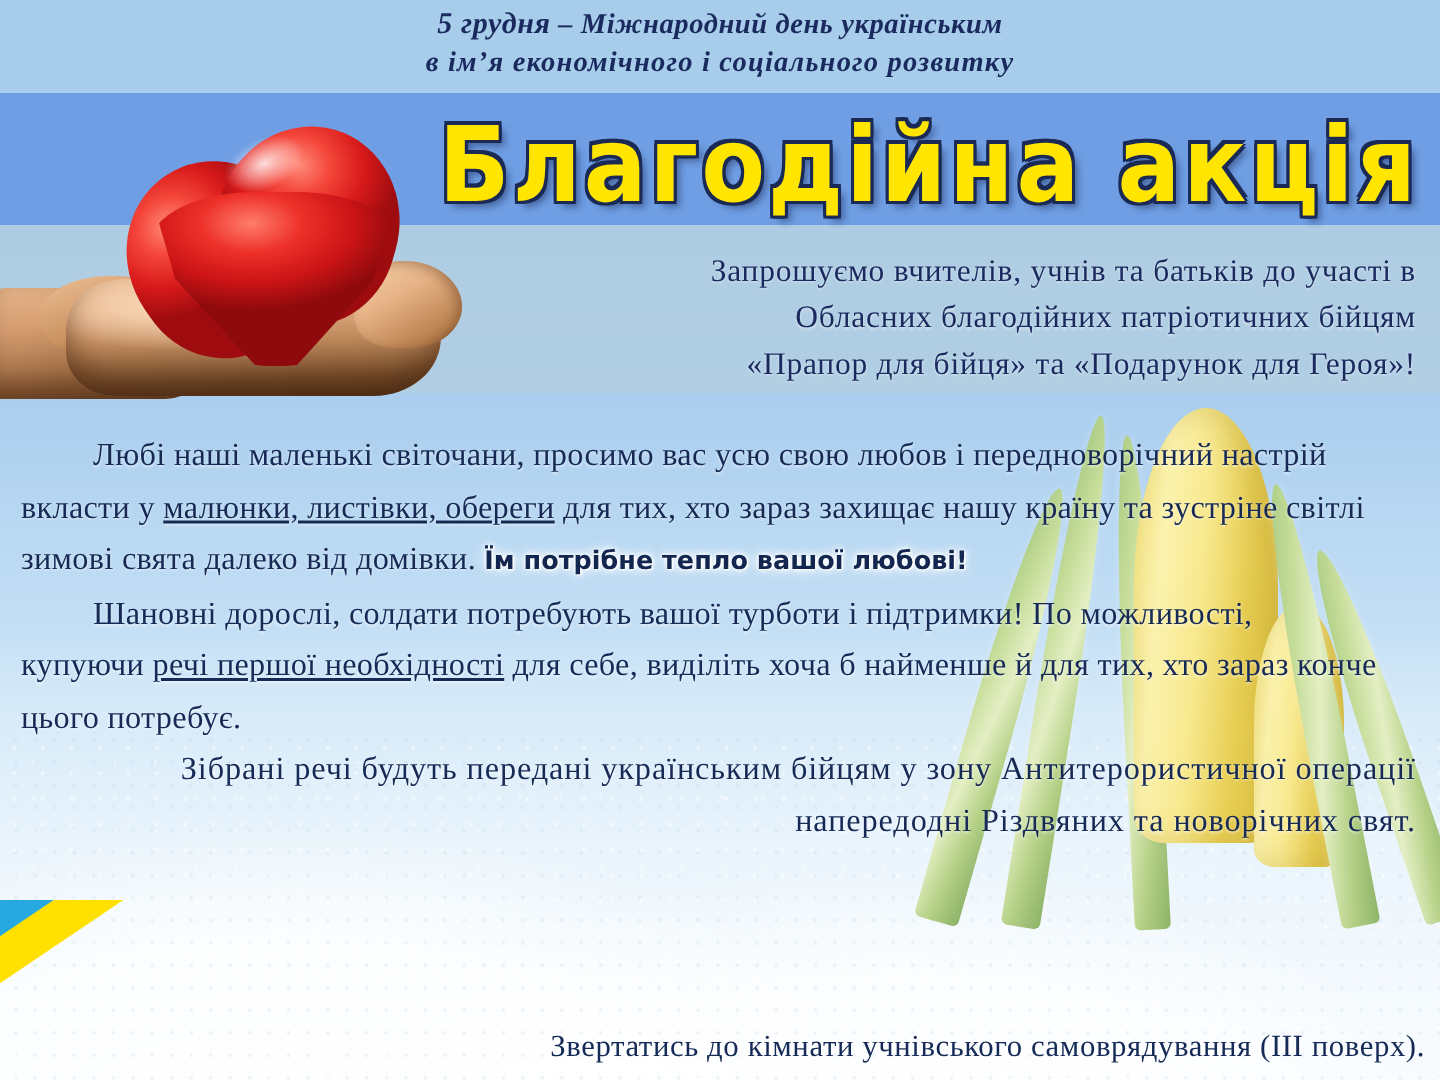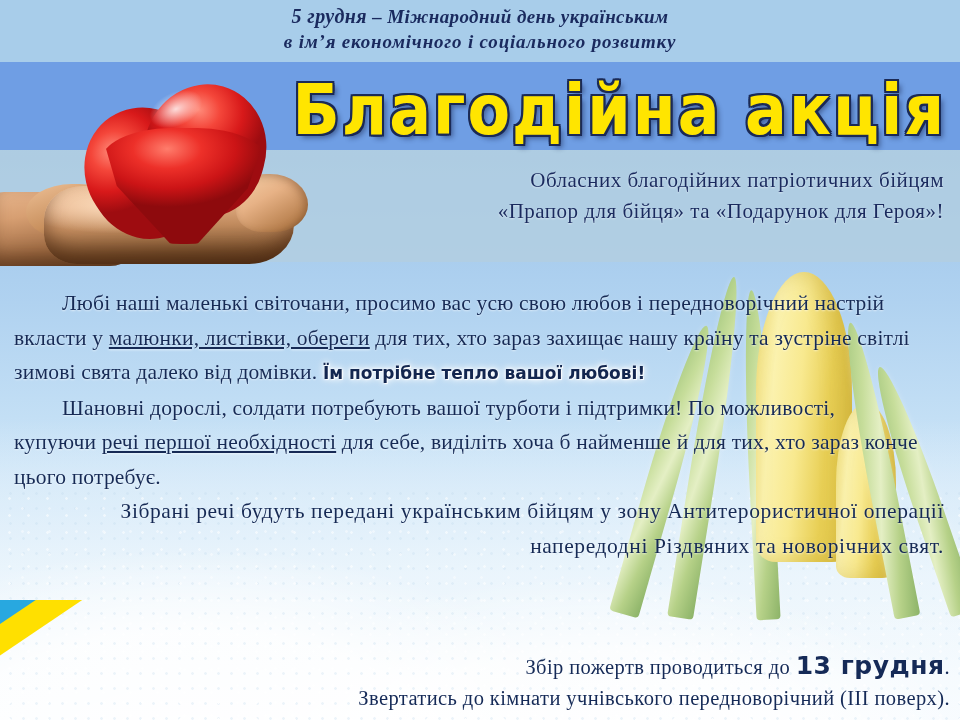--- a/index.html
+++ b/index.html
@@ -273,33 +273,33 @@
       <div class="lobe lobe-l"></div>
       <div class="lobe lobe-r"></div>
       <div class="body"></div>
       <div class="shine"></div>
     </div>
   </div>
 
   <div class="main-title">Благодійна акція</div>
 
   <div class="subtitle">
+    <div>Запрошуємо вчителів, учнів  та батьків до участі в</div>
     <div>Обласних благодійних патріотичних бійцям</div>
     <div>«Прапор для бійця» та «Подарунок для Героя»!</div>
   </div>
 
   <div class="body-block">
     <p><span class="ind"></span><span>Любі наші маленькі  світочани,  просимо вас усю свою любов і передноворічний настрій вкласти у </span><span class="u">малюнки, листівки, обереги</span><span> для тих,  хто зараз захищає нашу країну та зустріне світлі  зимові свята далеко від домівки.  </span><span class="slogan">Їм потрібне тепло вашої любові!</span></p>
     <p><span class="ind"></span><span>Шановні  дорослі,  солдати потребують вашої турботи і підтримки! По можливості,  купуючи </span><span class="u">речі першої необхідності</span><span> для себе, виділіть  хоча б найменше й для тих, хто зараз конче цього потребує.</span></p>
     <p class="p-wide p-wide2"><span class="ind"></span><span>Зібрані  речі  будуть  передані  українським  бійцям  у  зону Антитерористичної  операції  напередодні  Різдвяних  та  новорічних  свят.</span></p>
   </div>
 
   <div class="footer">
-    <div><span>Збір пожертв проводиться до </span><span class="big">13 грудня</span><span>.</span></div>
-    <div>Звертатись до кімнати учнівського передноворічний (ІІІ поверх).</div>
+    <div>Звертатись до кімнати учнівського самоврядування (ІІІ поверх).</div>
   </div>
 
   <div class="ribbon">
     <div class="stripe blue"></div>
     <div class="stripe yellow"></div>
   </div>
 
 </div>
 
 </body></html>

